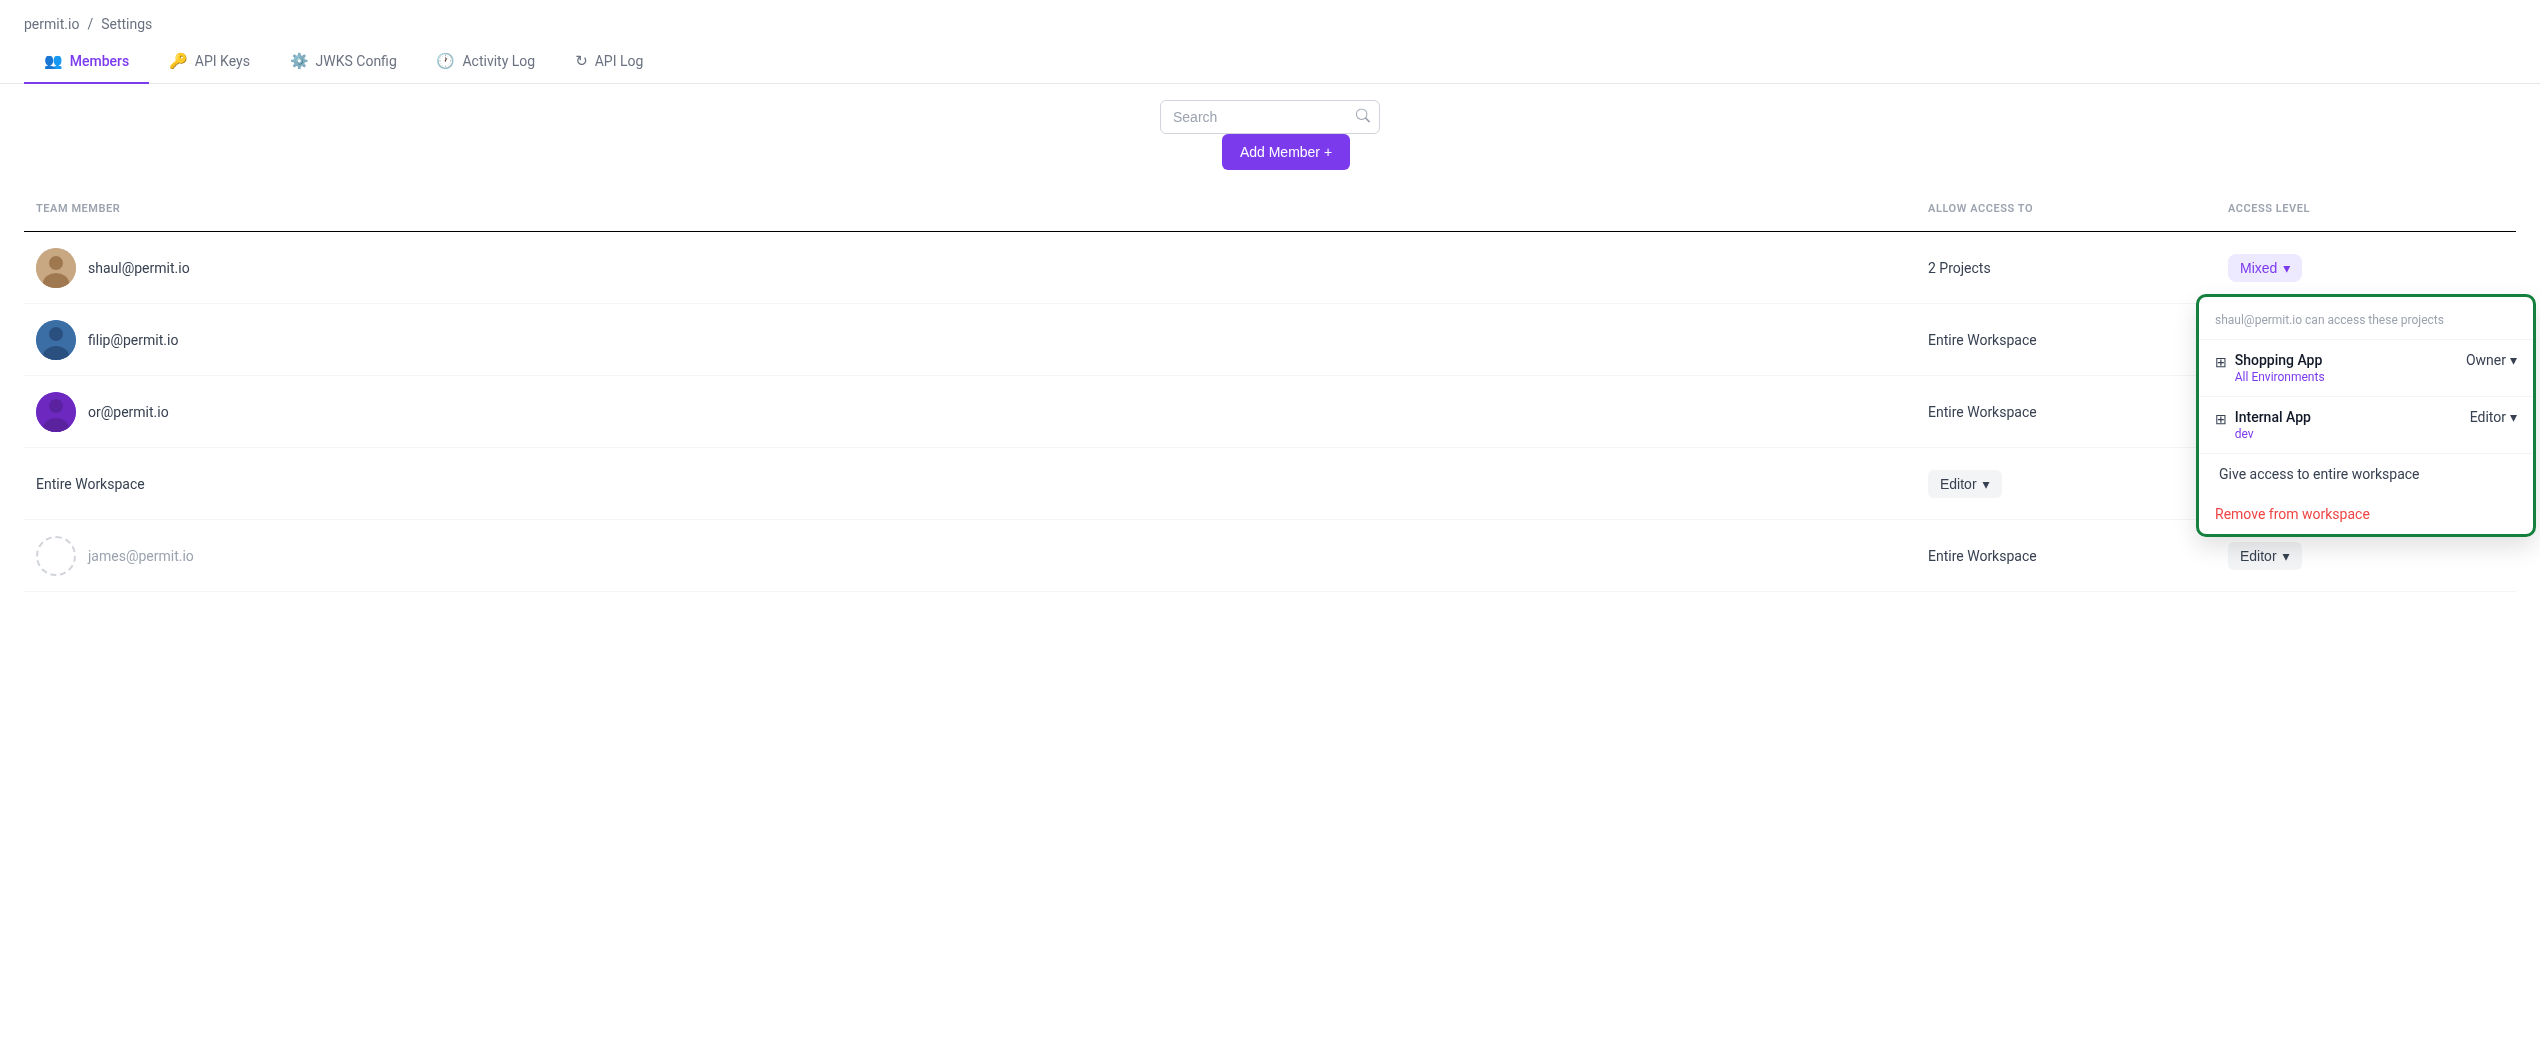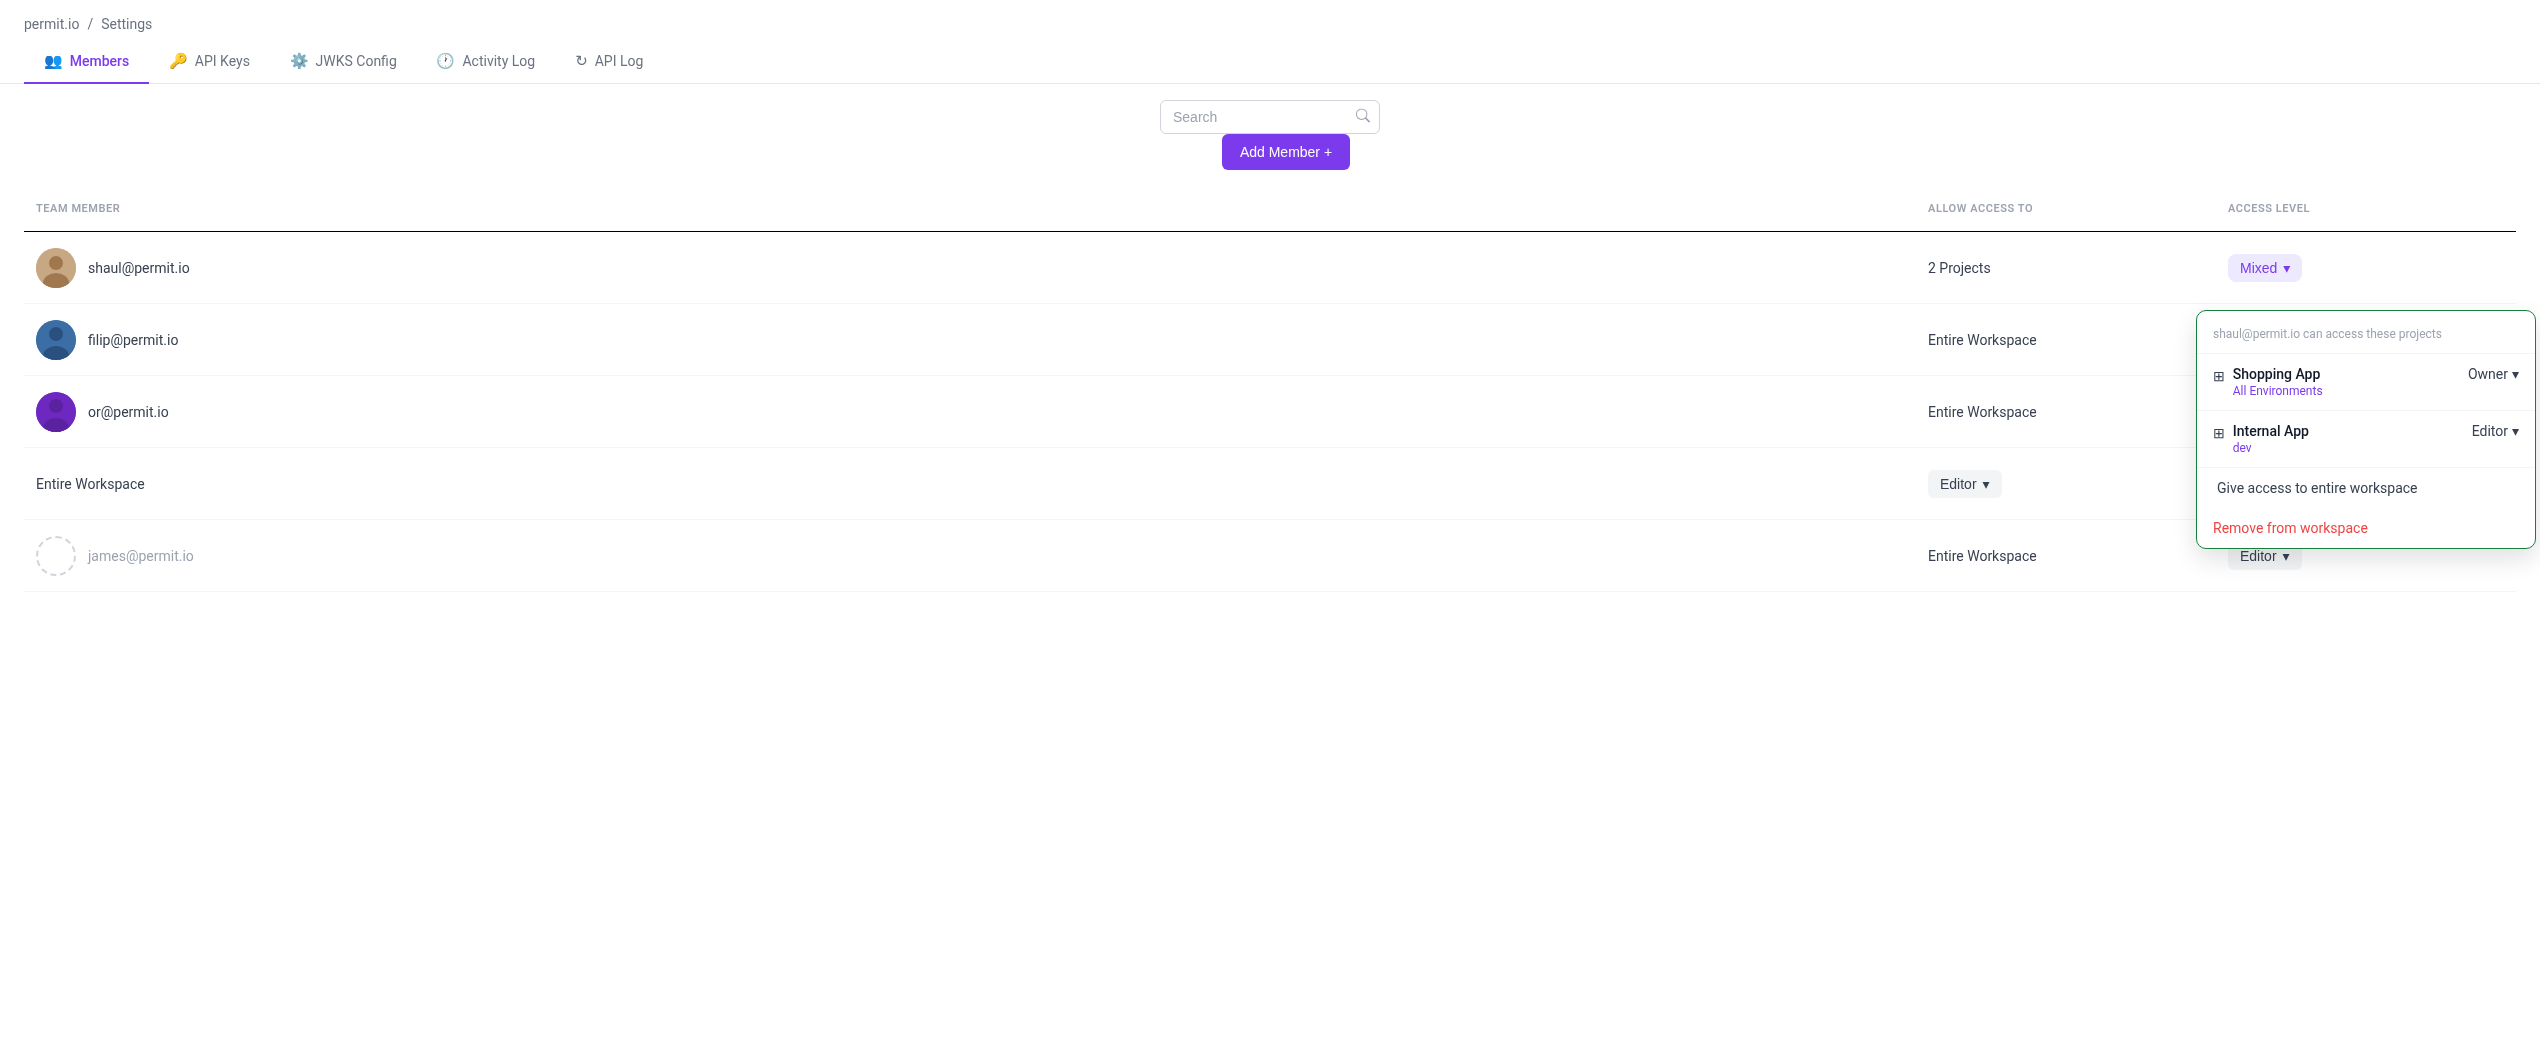--- a/index.html
+++ b/index.html
@@ -169,25 +169,25 @@
       border-radius: 6px;
       padding: 6px 12px;
       font-size: 14px;
       font-weight: 500;
       cursor: pointer;
       border: none;
     }
     
     .dropdown-popup {
       position: absolute;
-      top: 68px;
+      top: 52px;
       right: -20px;
       width: 340px;
       background: #fff;
-      border: 1px solid #15803d;
+      border: 3px solid #15803d;
       border-radius: 10px;
       box-shadow: 0 10px 25px rgba(0,0,0,0.12);
       z-index: 100;
       padding: 16px 0 0;
     }
     .dropdown-header {
       font-size: 12px;
       color: #9ca3af;
       padding: 0 16px 12px;
     }

